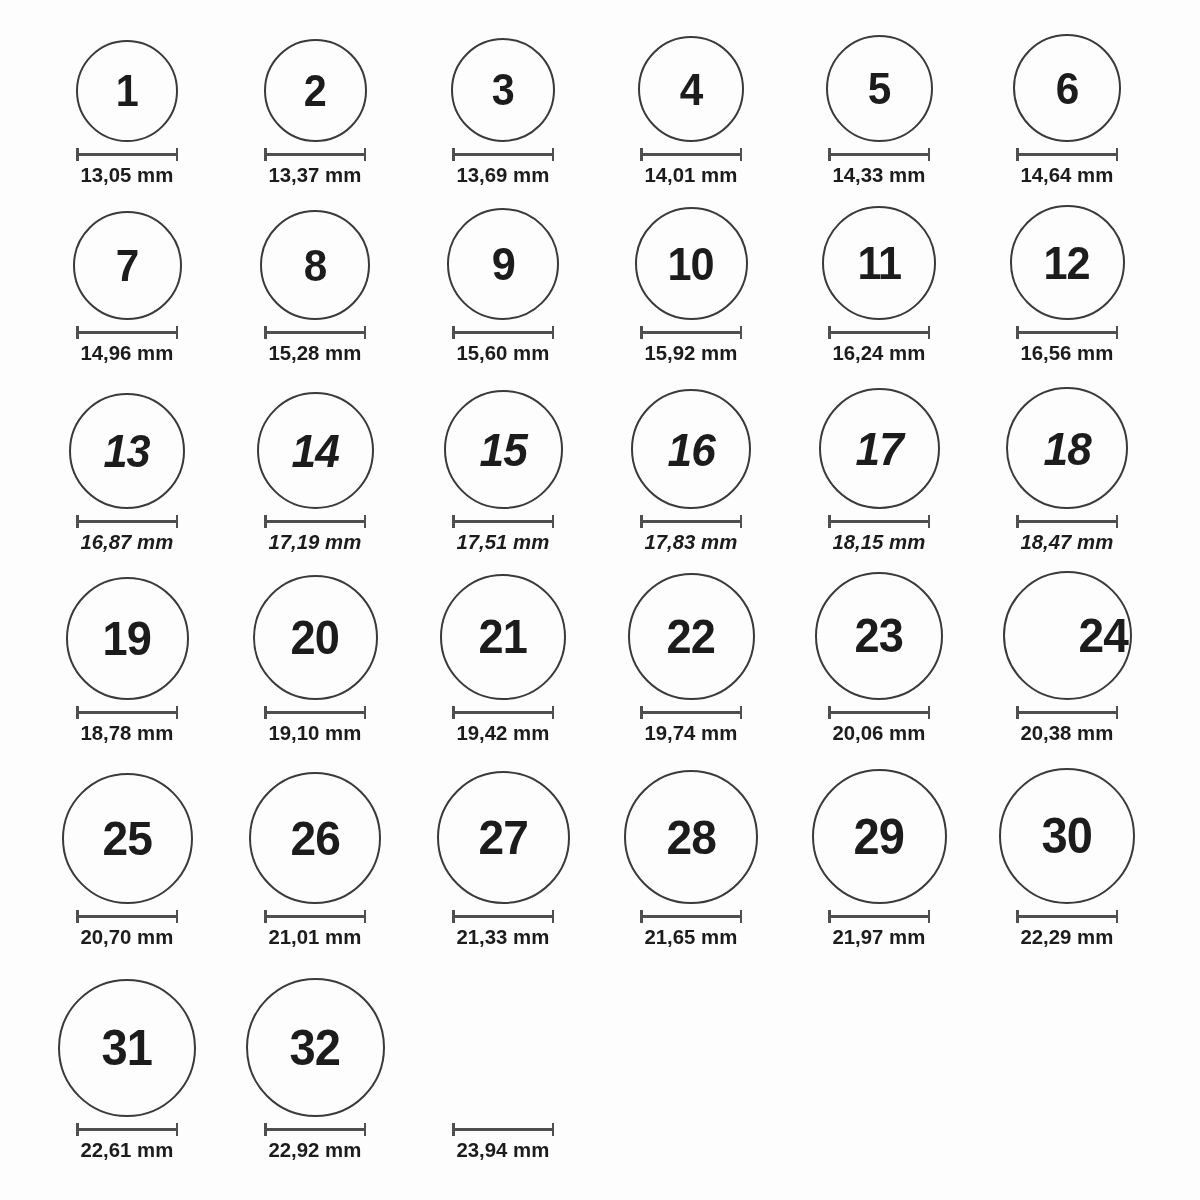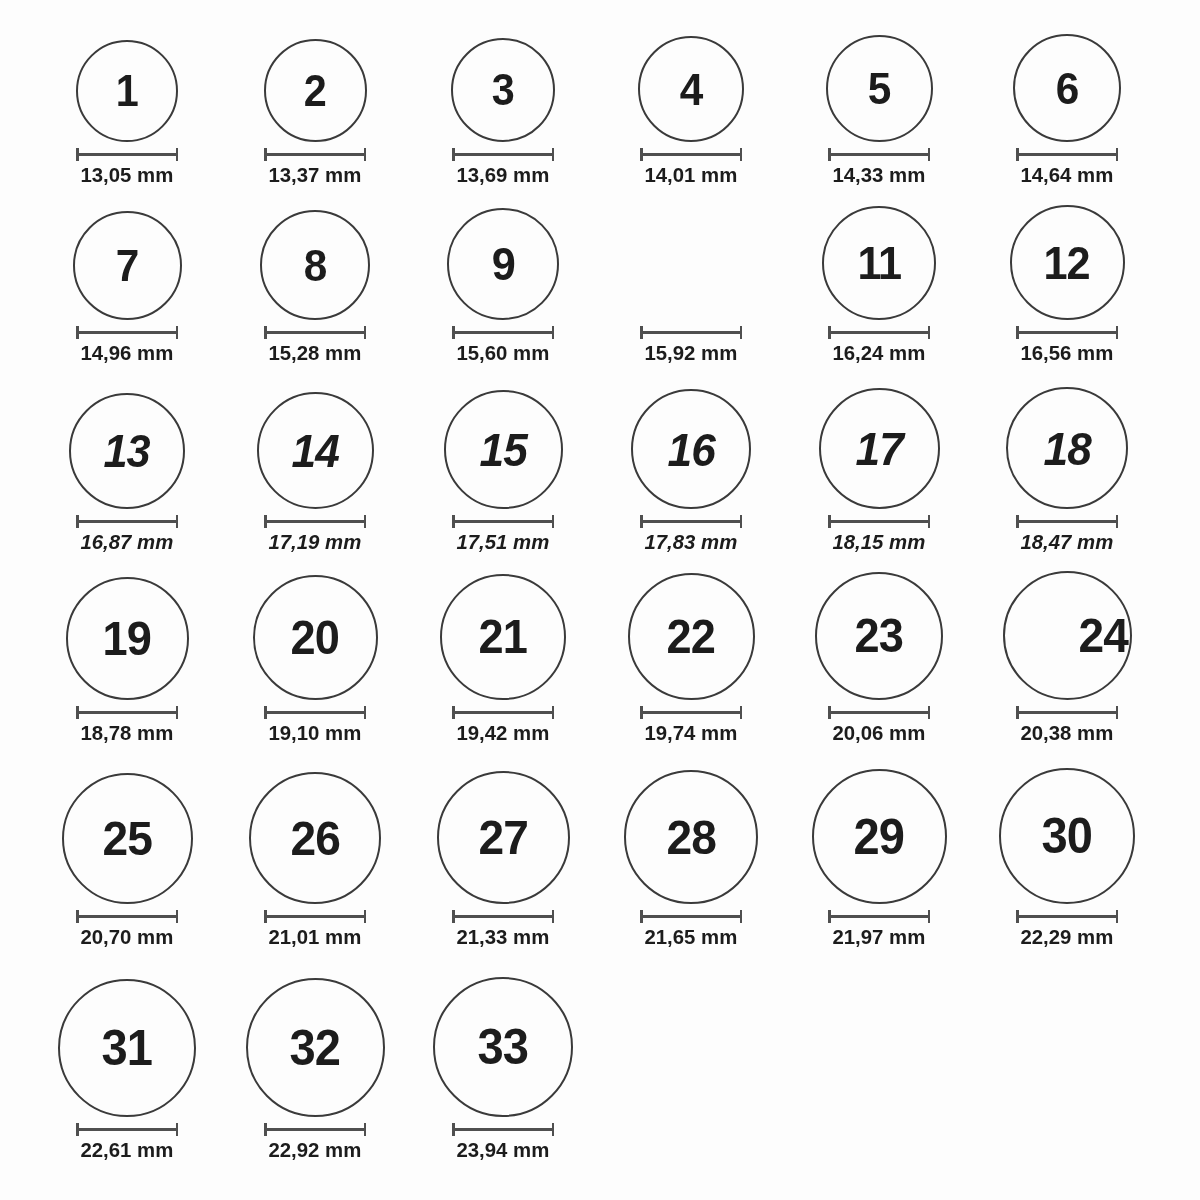--- a/index.html
+++ b/index.html
@@ -183,20 +183,23 @@
       <span class="num" style="font-size: 46px;">9</span>
     </div>
     <div class="measure">
       <div class="tick left"></div>
       <div class="line"></div>
       <div class="tick right"></div>
     </div>
     <div class="label">15,60 mm</div>
   </div>
       <div class="cell">
+    <div class="circle" style="width: 113px; height: 113px;">
+      <span class="num" style="font-size: 46px;">10</span>
+    </div>
     <div class="measure">
       <div class="tick left"></div>
       <div class="line"></div>
       <div class="tick right"></div>
     </div>
     <div class="label">15,92 mm</div>
   </div>
       <div class="cell">
     <div class="circle" style="width: 114px; height: 114px; align-items: center;">
       <span class="num" style="font-size: 46px;">11</span>
@@ -441,23 +444,20 @@
       <span class="num" style="font-size: 50px;">32</span>
     </div>
     <div class="measure">
       <div class="tick left"></div>
       <div class="line"></div>
       <div class="tick right"></div>
     </div>
     <div class="label">22,92 mm</div>
   </div>
       <div class="cell">
-    <div class="circle" style="width: 140px; height: 140px;">
-      <span class="num" style="font-size: 50px;">33</span>
-    </div>
     <div class="measure">
       <div class="tick left"></div>
       <div class="line"></div>
       <div class="tick right"></div>
     </div>
     <div class="label">23,94 mm</div>
   </div>
     </div>
   </div>
 

